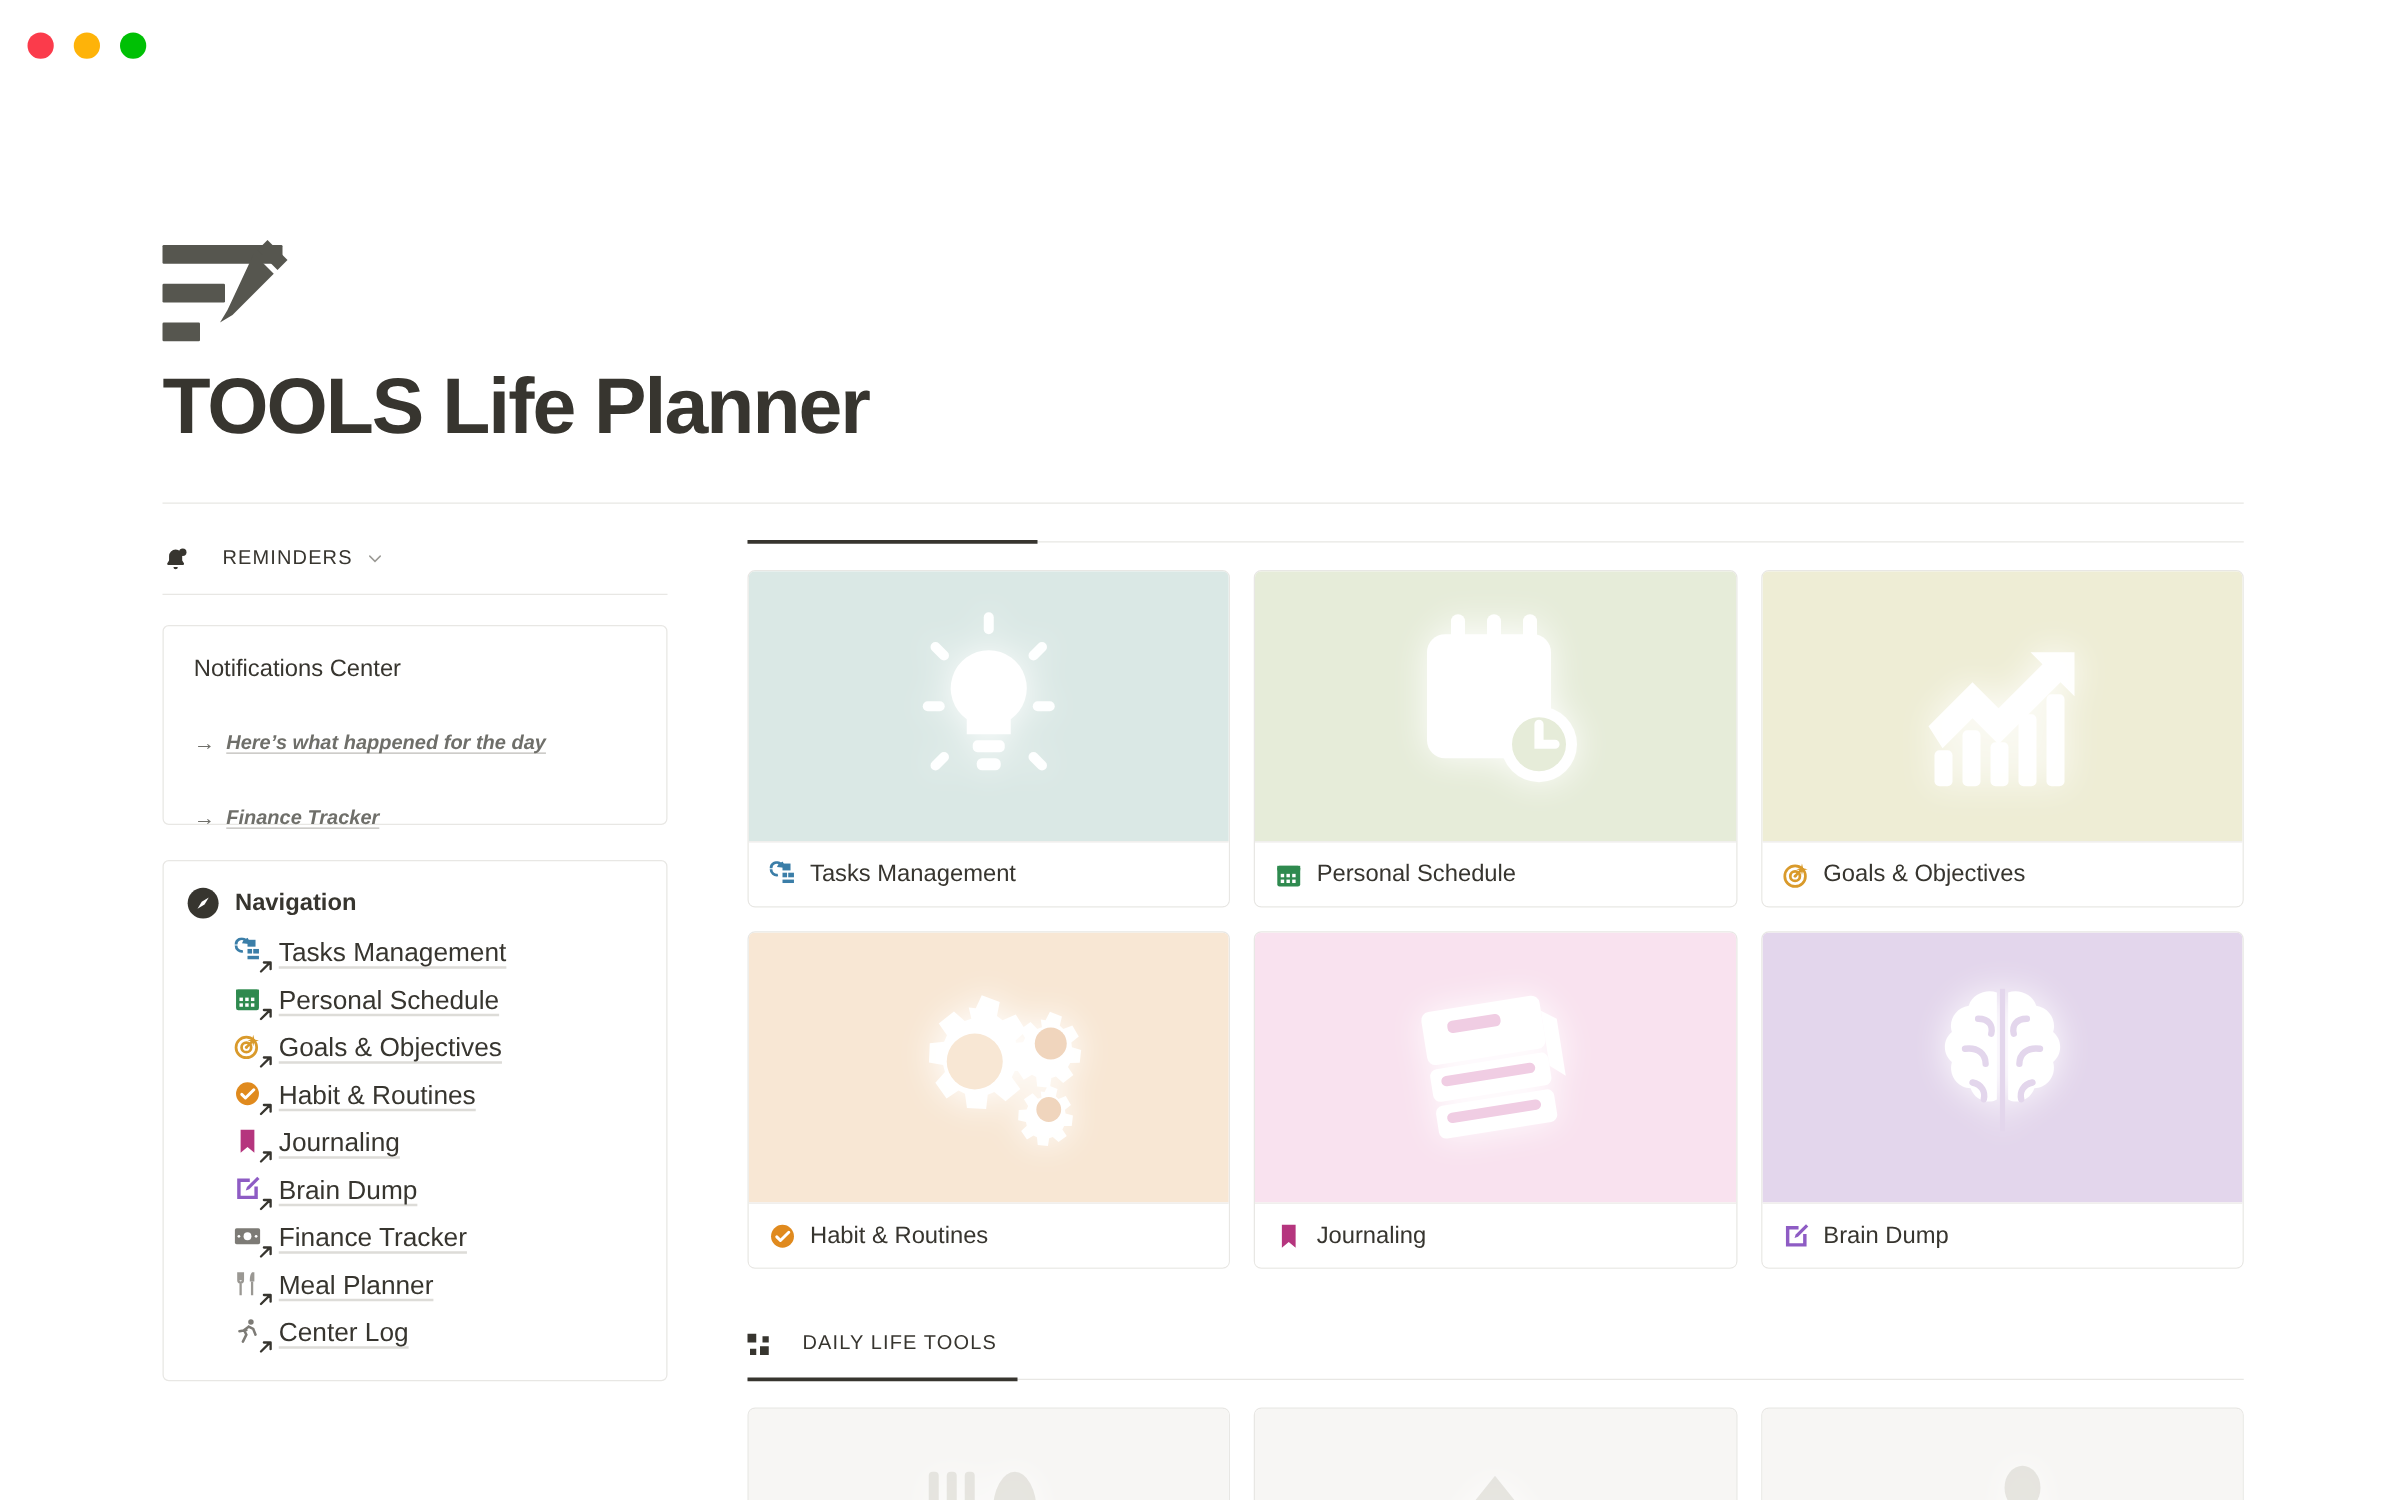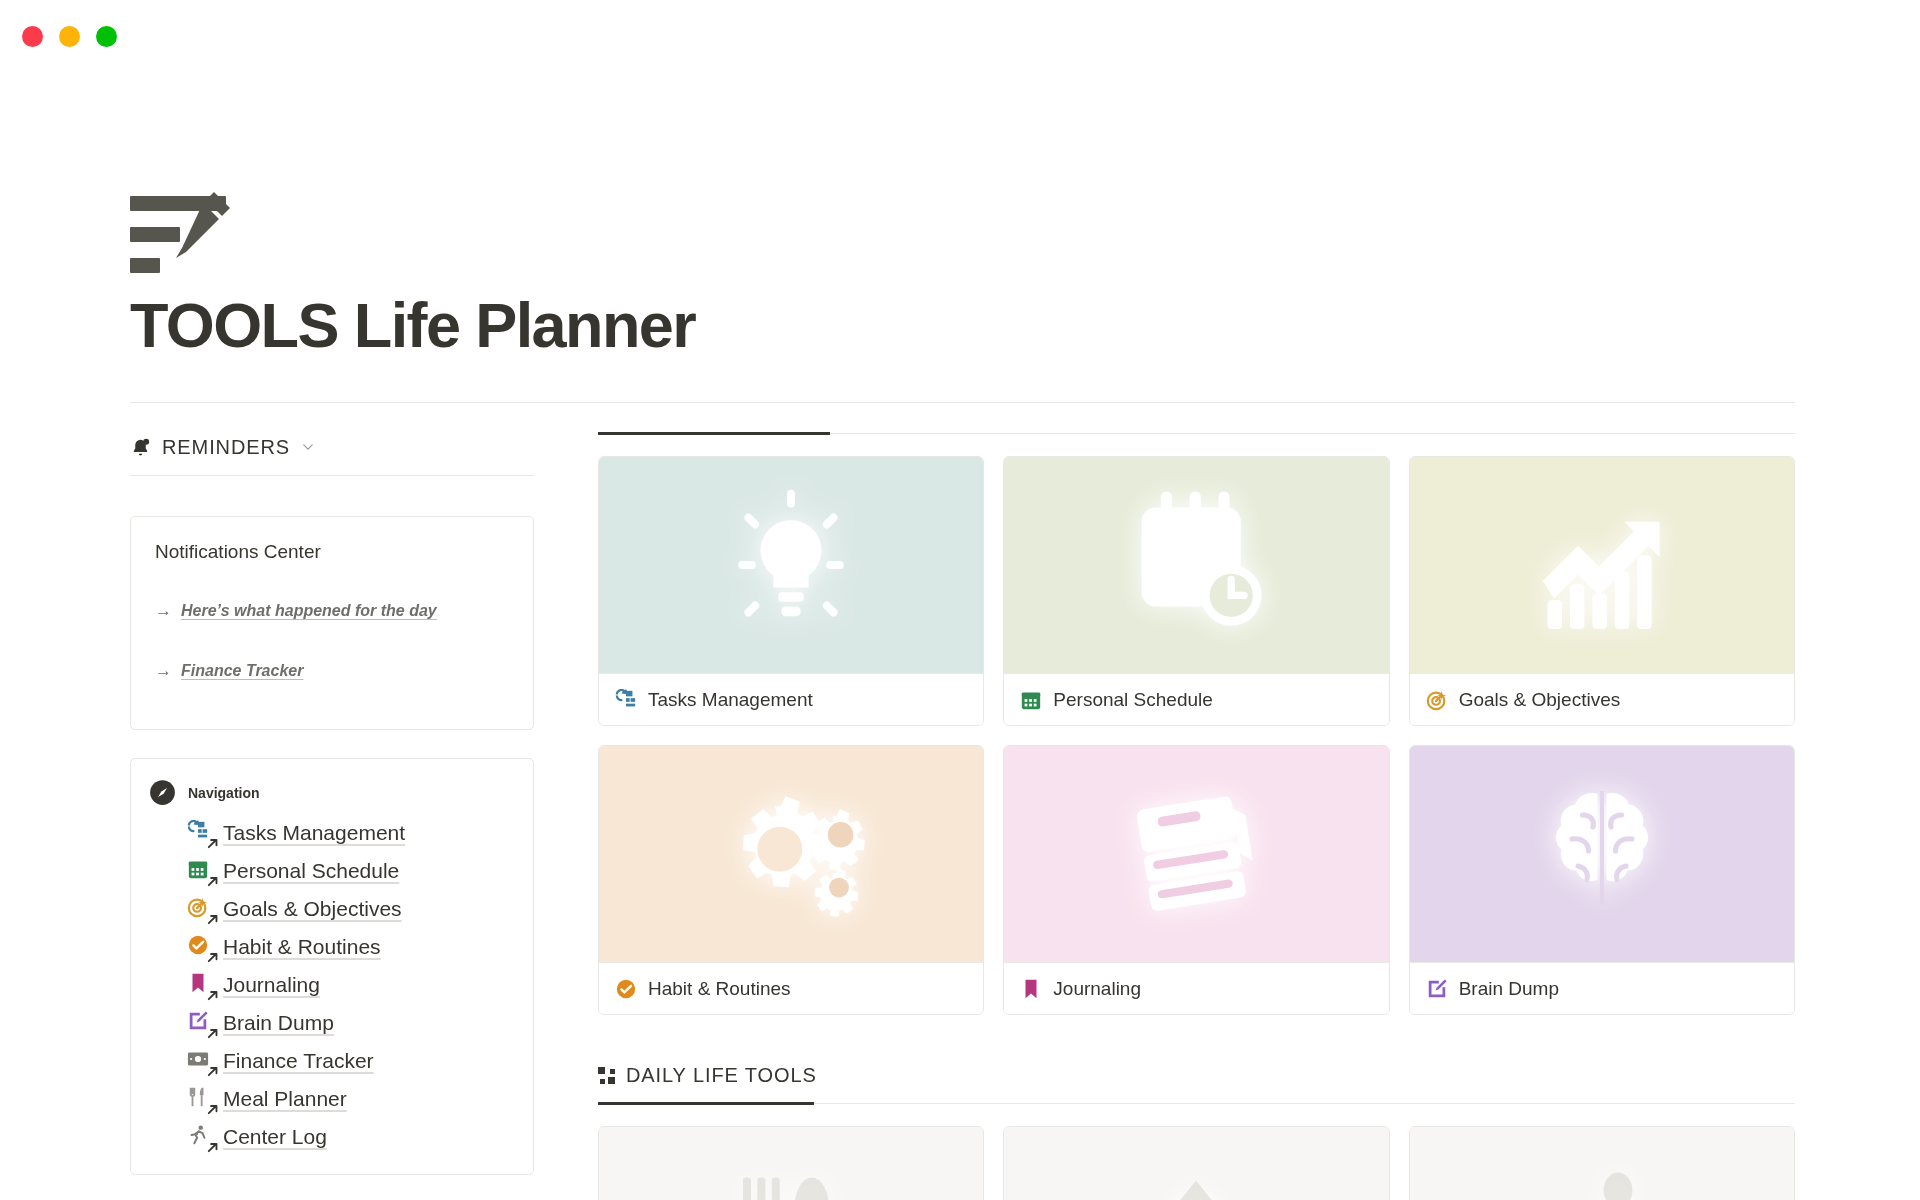--- a/index.html
+++ b/index.html
@@ -43,22 +43,22 @@
 
   
   .cols { display: flex; gap: 64px; margin-top: 30px; }
   .left-col  { width: 404px; flex: none; }
   .right-col { width: 1197px; flex: none; }
 
   
   .sec-head { position: relative; padding-bottom: 14px; }
   .sec-head .label-row { display: flex; align-items: center; gap: 11px; height: 28px; }
   .sec-head .cap {
-    font-size: 20px; letter-spacing: 0.9px; color: #37352f; font-weight: 400;
-    text-transform: uppercase; white-space: nowrap;
+    font-size: 16px; letter-spacing: 0.9px; color: #37352f; font-weight: 400;
+    text-transform: uppercase; white-space: nowrap; margin-left: 16px;
   }
   .sec-rule { height: 1px; background: #e8e7e4; position: relative; }
   .sec-rule .active { position: absolute; left: 0; top: -1.5px; height: 3px; background: #37352f; }
 
   .grid-icon { display: inline-grid; grid-template-columns: 7px 7px; grid-template-rows: 7px 7px;
                gap: 3px; }
   .grid-icon i { background: #37352f; display: block; }
   .grid-icon i.s { width: 5px; height: 5px; align-self: end; justify-self: end; }
 
   .chev { width: 14px; height: 14px; }
@@ -75,21 +75,21 @@
     display: flex; align-items: center; gap: 9px;
     padding: 6px 0 6px 6px; margin-top: 28px;
     font-size: 16px; font-weight: bold; color: #6f6f6a;
   }
   .notif-link .arrow { font-size: 17px; font-weight: normal; color: #6f6f6a; }
   .notif-link .txt { text-decoration: underline; text-underline-offset: 3px;
                      text-decoration-color: #bdbcb8; font-style: italic; }
 
   
   .nav-head { display: flex; align-items: center; gap: 12px; padding: 2px 0 8px 4px; }
-  .nav-head .nav-title { font-size: 14px; font-weight: bold; color: #37352f; }
+  .nav-head .nav-title { font-size: 19px; font-weight: bold; color: #37352f; }
 
   .nav-item { display: flex; align-items: center; gap: 10px; padding: 6px 0 6px 42px; }
   .nav-item .nav-ico { width: 26px; height: 26px; flex: none; position: relative; }
   .nav-item .nav-label {
     font-size: 21px; color: #37352f;
     text-decoration: underline; text-underline-offset: 4px;
     text-decoration-color: #dddcd8; text-decoration-thickness: 1.5px;
   }
   .link-arrow { position: absolute; right: -6px; bottom: -4px; width: 13px; height: 13px; }
 
@@ -150,21 +150,21 @@
               <circle cx="18.5" cy="5.5" r="3.4" fill="#37352f"></circle>
             </svg>
             <span class="cap">REMINDERS</span>
             <svg class="chev" viewBox="0 0 20 20">
               <path d="M4 7l6 6 6-6" fill="none" stroke="#9b9a95" stroke-width="1.7" stroke-linecap="round"></path>
             </svg>
           </div>
         </div>
         <div class="sec-rule"></div>
 
-        <div class="panel" style="margin-top:40px;height:214px">
+        <div class="panel" style="margin-top:24px;height:160px">
           <div class="panel-title">Notifications Center</div>
 
           <div class="notif-link">
             <span class="arrow">→</span>
             <span class="txt">Here’s what happened for the day</span>
           </div>
           <div class="notif-link">
             <span class="arrow">→</span>
             <span class="txt">Finance Tracker</span>
           </div>

